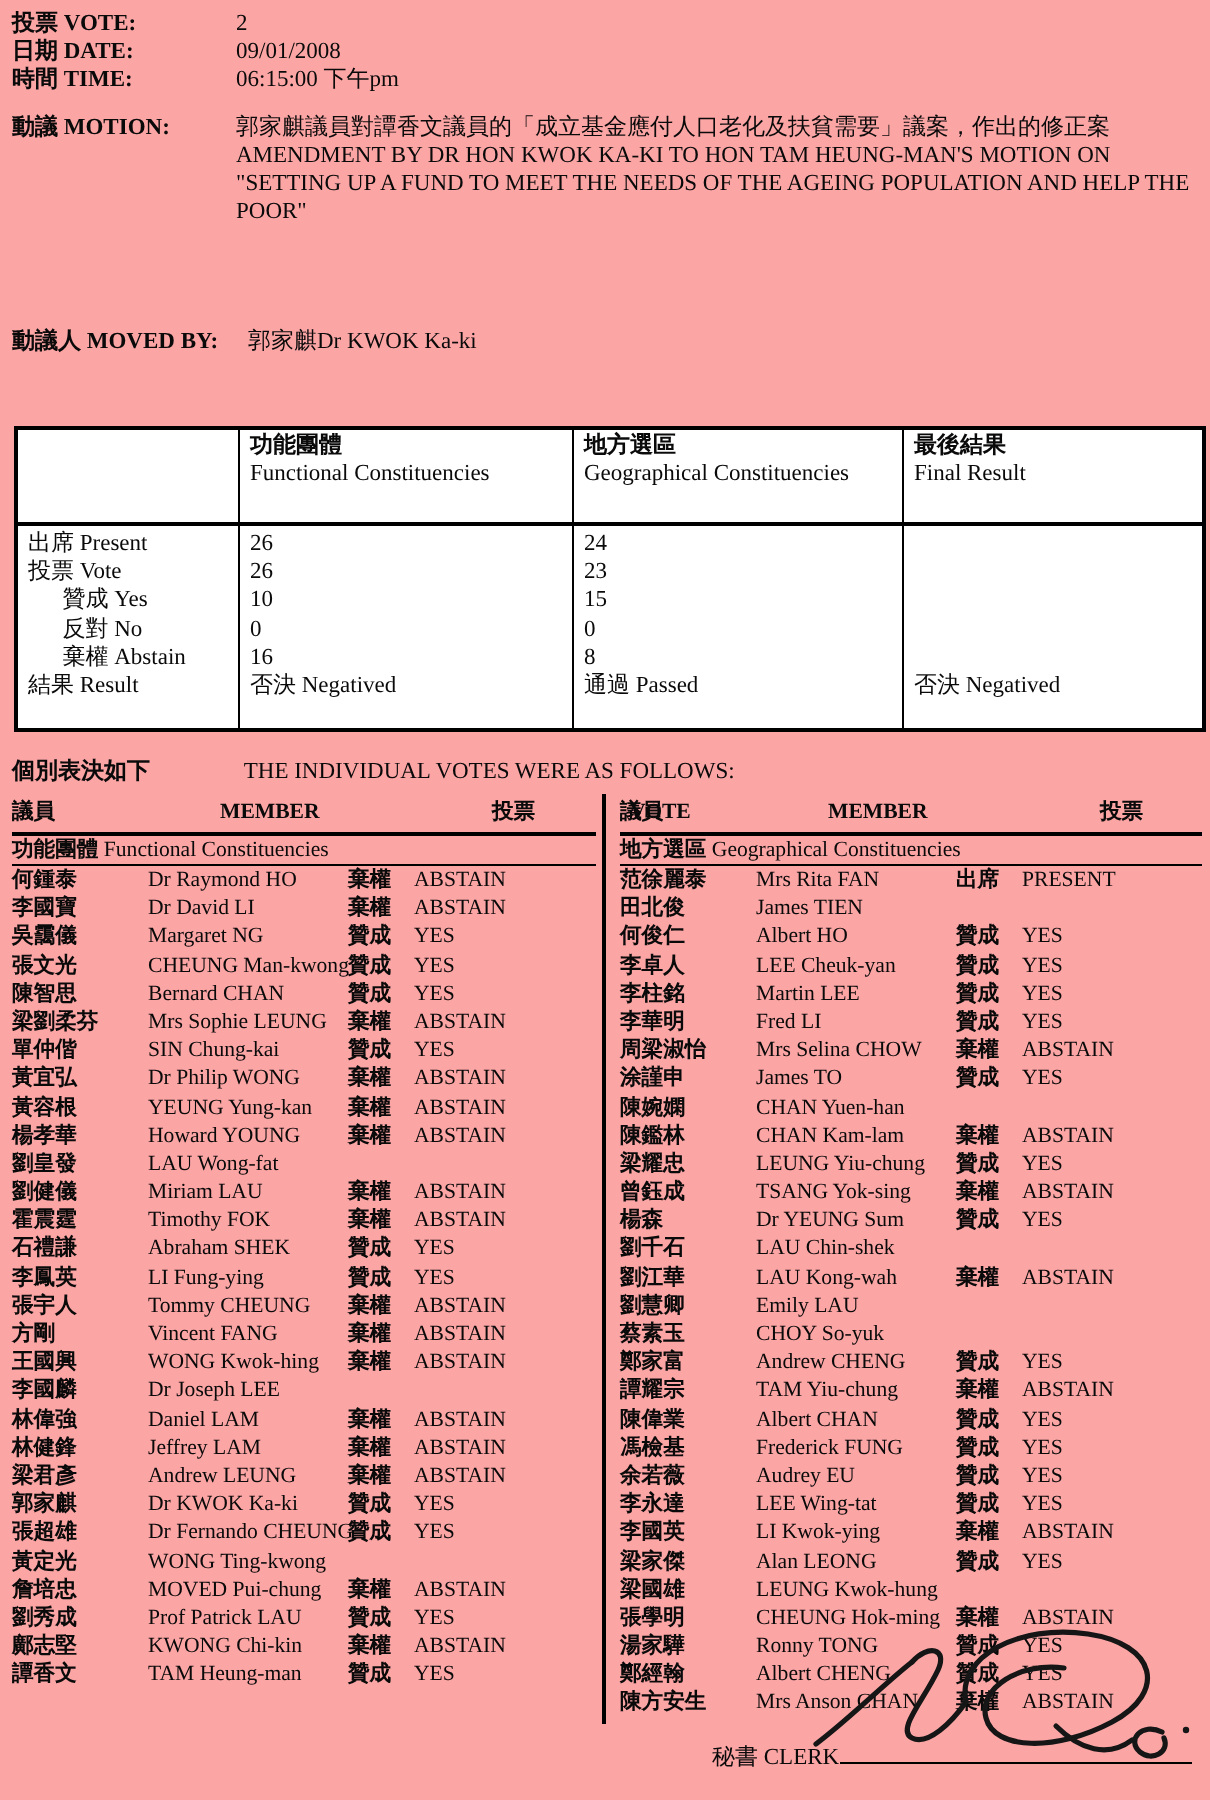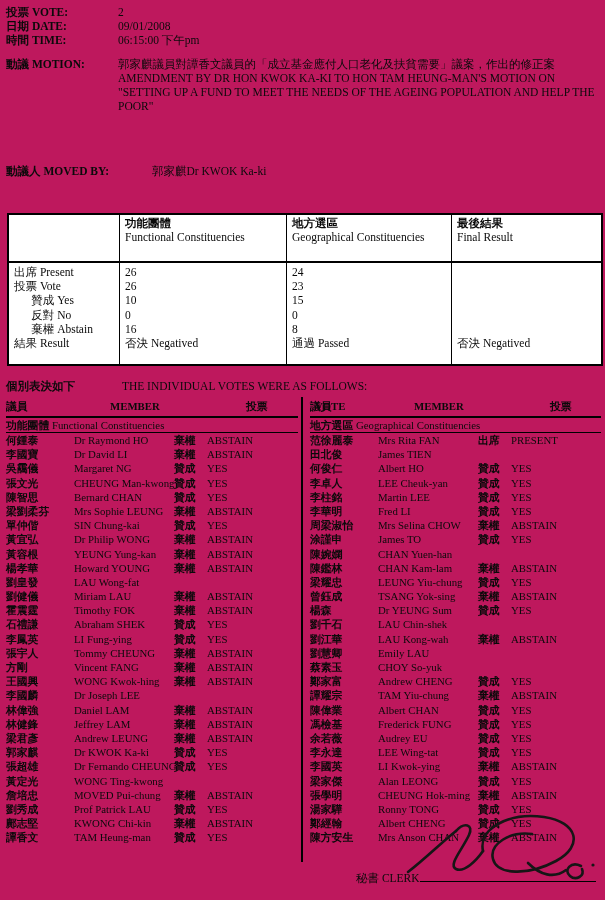--- a/index.html
+++ b/index.html
@@ -1,28 +1,28 @@
 <!DOCTYPE html>
 <html><head>
 <meta charset="utf-8">
 <style>
   html,body{margin:0;padding:0;background:#e8e8e8;}
   .page{
     position:relative;width:605px;height:900px;margin:0 auto;
-    background:#be185d;color:#0a0a0a;
+    background:#fca5a5;color:#0a0a0a;
     font-family:"Liberation Serif", serif;
     font-size:11.5px;line-height:14px;overflow:hidden;
   }
   .lbl{font-weight:bold;}
   
   .meta{position:absolute;top:5px;left:6px;width:594px;}
   .meta-row{display:grid;grid-template-columns:112px 1fr;}
   .motion-row{position:absolute;top:57px;left:6px;width:594px;display:grid;grid-template-columns:112px 1fr;}
   .motion-val{width:482px;}
-  .movedby{position:absolute;top:164px;left:6px;display:grid;grid-template-columns:118px 1fr;width:594px;gap:28px;}
+  .movedby{position:absolute;top:164px;left:6px;display:grid;grid-template-columns:118px 1fr;width:594px;}
   
   .sum{position:absolute;top:213px;left:7px;width:592px;border:2px solid #000;background:#fff;}
   .sum-grid{display:grid;grid-template-columns:110px 167px 165px 1fr;}
   .sum-head{border-bottom:2px solid #000;}
   .sum-hcell{padding:2px 5px 6px 5px;line-height:13.5px;border-left:1px solid #000;min-height:38px;}
   .sum-hcell:first-child{border-left:none;}
   .sum-cell{padding:0 5px;line-height:14.2px;border-left:1px solid #000;white-space:pre;}
   .sum-cell:first-child{border-left:none;}
   .sum-body .sum-grid:first-child .sum-cell{padding-top:2px;}
   .sum-body .sum-grid:last-child .sum-cell{padding-bottom:14px;}
@@ -485,20 +485,26 @@
           <span class="c-vzh">棄權</span>
           <span class="c-ven">ABSTAIN</span>
         </div>
           <div class="vrow">
           <span class="c-zh">梁家傑</span>
           <span class="c-en">Alan LEONG</span>
           <span class="c-vzh">贊成</span>
           <span class="c-ven">YES</span>
         </div>
           <div class="vrow">
+          <span class="c-zh">梁國雄</span>
+          <span class="c-en">LEUNG Kwok-hung</span>
+          <span class="c-vzh"></span>
+          <span class="c-ven"></span>
+        </div>
+          <div class="vrow">
           <span class="c-zh">張學明</span>
           <span class="c-en">CHEUNG Hok-ming</span>
           <span class="c-vzh">棄權</span>
           <span class="c-ven">ABSTAIN</span>
         </div>
           <div class="vrow">
           <span class="c-zh">湯家驊</span>
           <span class="c-en">Ronny TONG</span>
           <span class="c-vzh">贊成</span>
           <span class="c-ven">YES</span>

